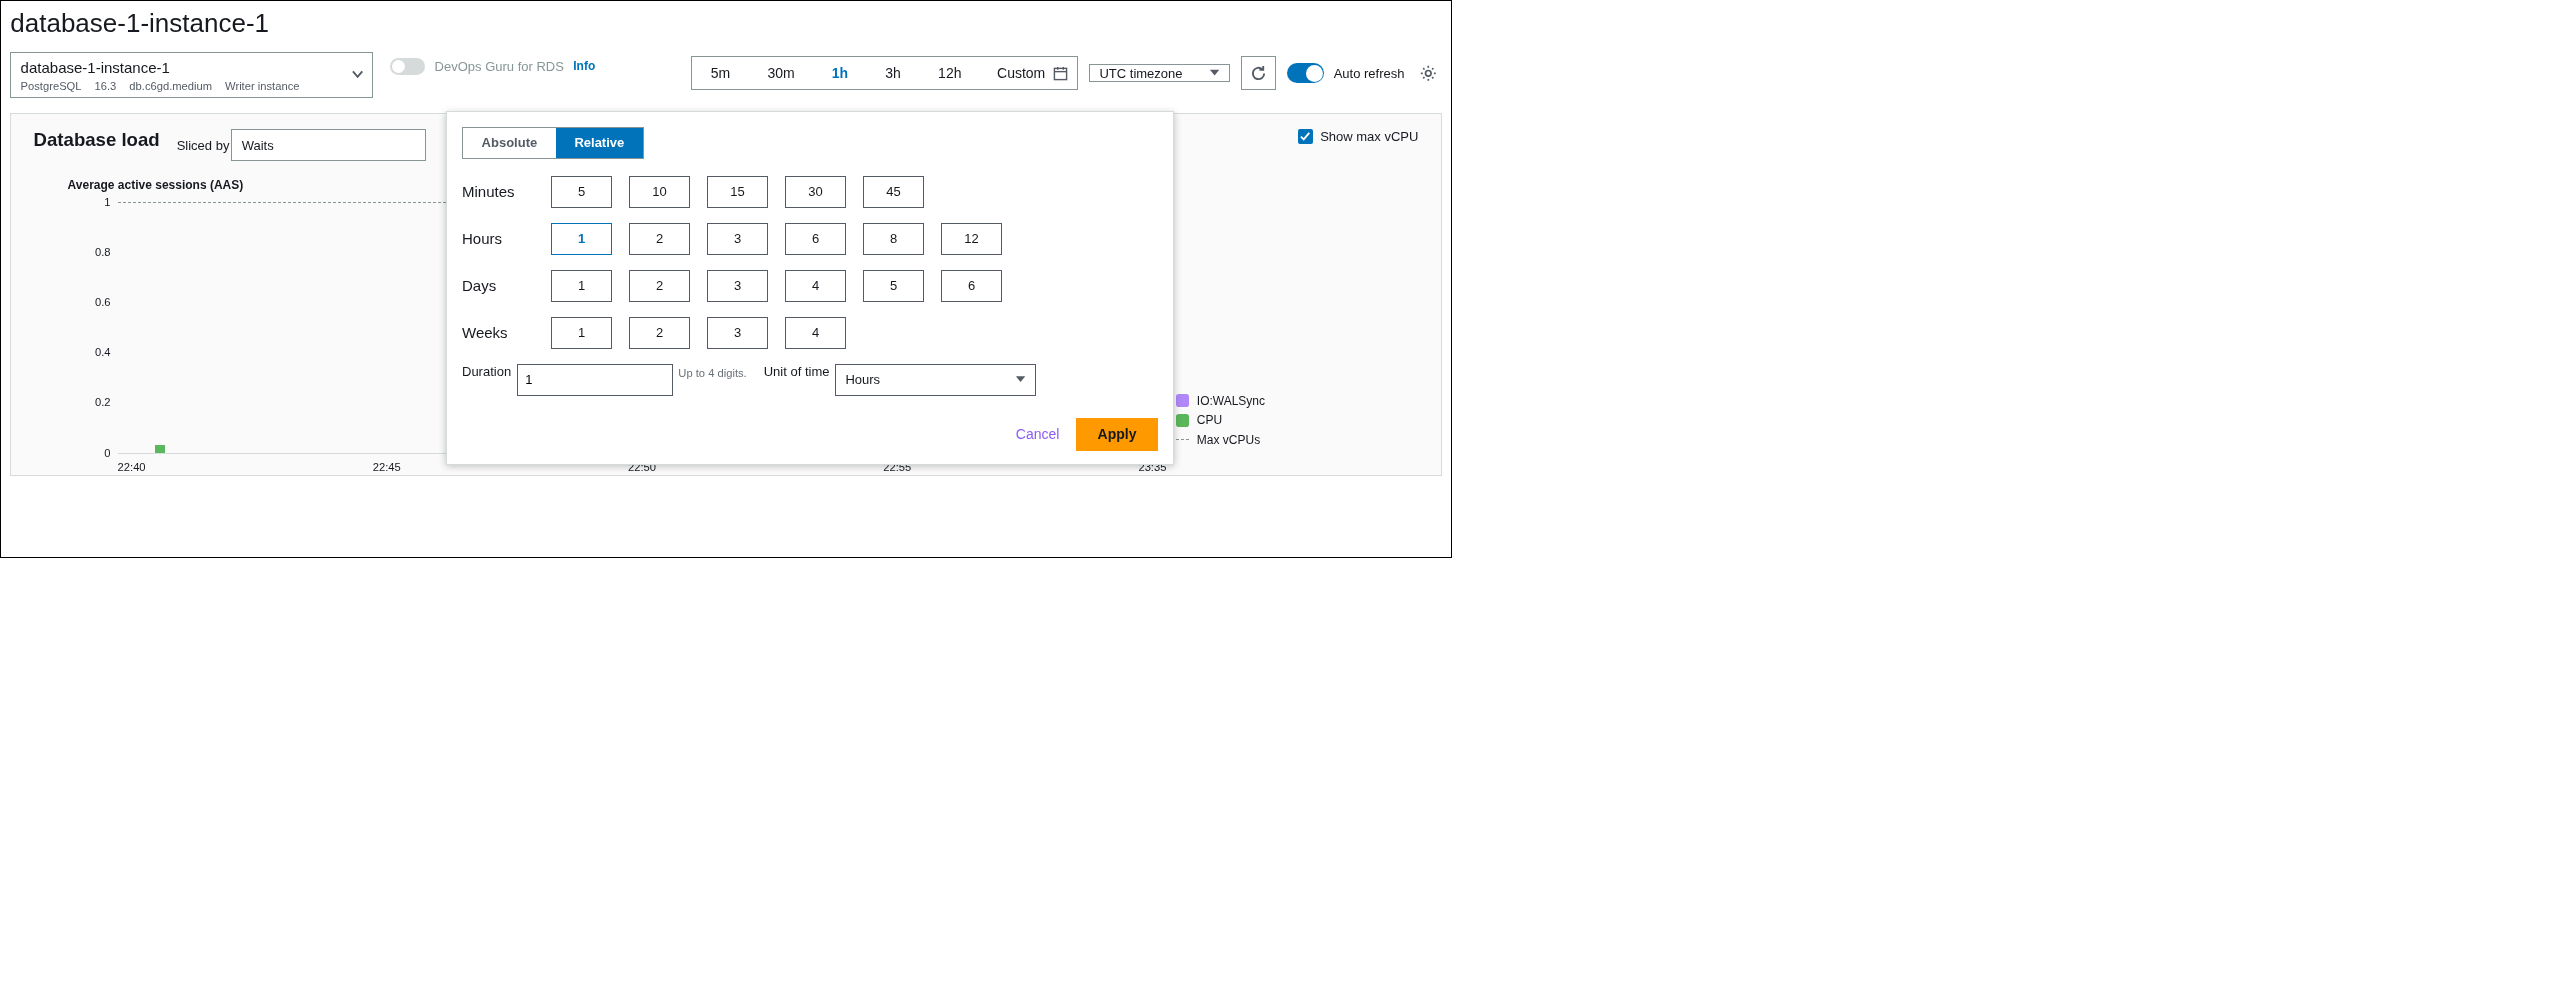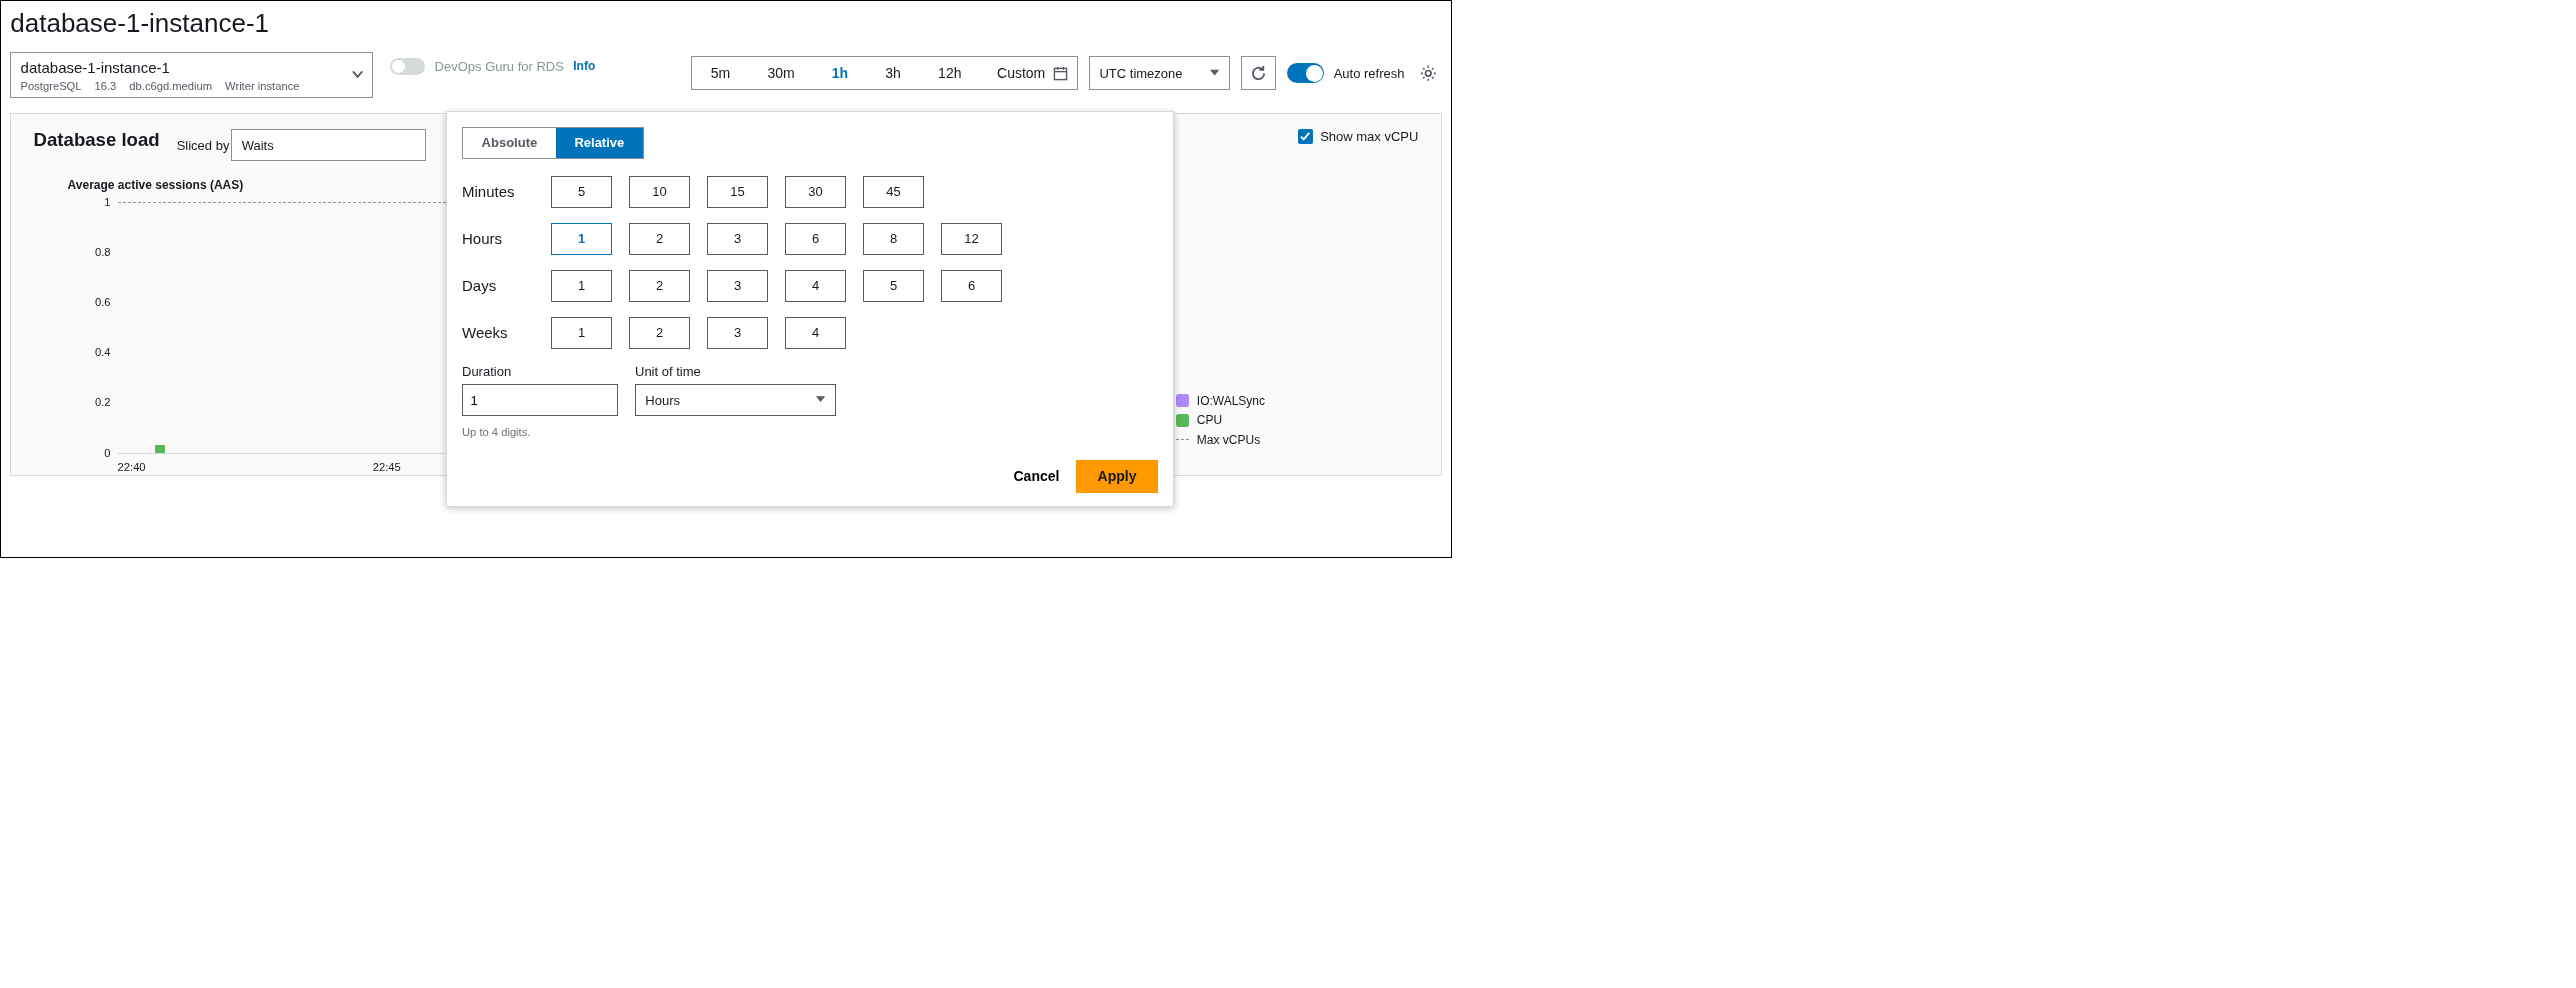--- a/index.html
+++ b/index.html
@@ -15,21 +15,21 @@
 .devops{display:flex;align-items:center;gap:9.3px;padding-top:5.6px;color:#879596}
 .devops-toggle{width:35px;height:17px;border-radius:8.4px;background:#d5dbdb;position:relative}
 .devops-toggle::after{content:"";position:absolute;width:13px;height:13px;background:#fff;border-radius:50%;top:1.9px;left:1.9px}
 .info-link{color:#0073bb;font-weight:700;font-size:12px}
 .right-controls{margin-left:auto;display:flex;align-items:center;gap:11.2px;padding-top:3.7px}
 .timerange{border:0.9px solid #879596;display:flex;align-items:center;height:34px}
 .tr-btn{padding:0 18.6px;height:100%;display:flex;align-items:center;cursor:pointer;font-size:14px;color:#16191f}
 .tr-btn.active{color:#0073bb;font-weight:700}
 .tr-btn.custom{border-left:0;gap:7.4px;padding:0 9.3px 0 17px}
 .calendar-icon{width:15px;height:15px}
-.tz-select{border:0.9px solid #879596;height:34px;display:flex;align-items:center;padding:0 9.3px;gap:26px;cursor:pointer}
+.tz-select{border:0.9px solid #879596;height:18px;display:flex;align-items:center;padding:0 9.3px;gap:26px;cursor:pointer}
 .icon-btn{border:0.9px solid #879596;height:34px;width:35px;display:flex;align-items:center;justify-content:center;cursor:pointer;background:#fff}
 .auto-refresh{display:flex;align-items:center;gap:9.3px}
 .ar-toggle{width:37px;height:20.5px;border-radius:10.2px;background:#0073bb;position:relative}
 .ar-toggle::after{content:"";position:absolute;width:17px;height:17px;background:#fff;border-radius:50%;top:1.9px;right:1.9px}
 .gear-btn{width:26px;height:26px;display:flex;align-items:center;justify-content:center;cursor:pointer}
 .panel{border:0.9px solid #d5dbdb;margin:0 9.3px;background:#fafafa;padding:15px 22.3px 22.3px;position:relative}
 .panel-hdr{display:flex;align-items:flex-start;gap:17px;margin-bottom:17px}
 .panel-title{font-size:18.6px;font-weight:700}
 .sliced{display:flex;align-items:center;gap:2px}
 .select-box{border:0.9px solid #879596;background:#fff;height:32px;display:flex;align-items:center;padding:0 32px 0 9.3px;position:relative;min-width:195px;cursor:pointer}
@@ -54,26 +54,26 @@
 .popover{position:absolute;top:110px;left:445px;width:728px;background:#fff;box-shadow:0 1.9px 7.4px rgba(0,0,0,.25);border:0.9px solid #d5dbdb;z-index:50;padding:15px 15px 13px}
 .tabgroup{display:inline-flex;border:0.9px solid #879596;margin-bottom:17px}
 .tabgroup .tab{padding:7.4px 18.6px;cursor:pointer;font-size:13px;font-weight:700;color:#545b64}
 .tabgroup .tab.active{background:#0073bb;color:#fff}
 .rel-row{display:flex;align-items:center;margin-bottom:15px}
 .rel-label{width:89px;font-size:15px}
 .rel-btns{display:flex;gap:17px}
 .rel-btn{border:0.9px solid #545b64;background:#fff;width:61px;height:32px;display:flex;align-items:center;justify-content:center;cursor:pointer;font-size:13px}
 .rel-btn.selected{border:1.9px solid #0073bb;color:#0073bb;font-weight:700}
 .dur-row{display:flex;gap:17px;margin-top:3.7px}
-.dur-col{display:flex;flex-direction:column;gap:5.6px}
+.dur-col{display:flex;gap:5.6px}
 .dur-input{border:0.9px solid #545b64;height:32px;width:156px;padding:0 7.4px;font-size:13px}
 .unit-select{border:0.9px solid #545b64;height:32px;width:201px;display:flex;align-items:center;padding:0 9.3px;position:relative;cursor:pointer;background:#fff}
 .hint{font-size:11.2px;color:#687078;margin-top:3.7px}
 .pop-footer{display:flex;justify-content:flex-end;gap:13px;margin-top:22.3px;align-items:center}
-.btn-cancel{background:none;border:none;font-size:14px;font-weight:700;cursor:pointer;color:#000000;padding:7.4px 3.7px}
+.btn-cancel{background:none;border:none;font-size:14px;font-weight:400;cursor:pointer;color:#8b5cf6;padding:7.4px 3.7px}
 .btn-apply{background:#ff9900;border:0.9px solid #ff9900;padding:7.4px 20.5px;font-size:14px;font-weight:700;cursor:pointer;color:#16191f}
 </style>
 </head>
 <body>
 
 <div class="frame">
   <h1 class="page-title">database-1-instance-1</h1>
 
   <div class="topbar">
     <div class="instance-select">

